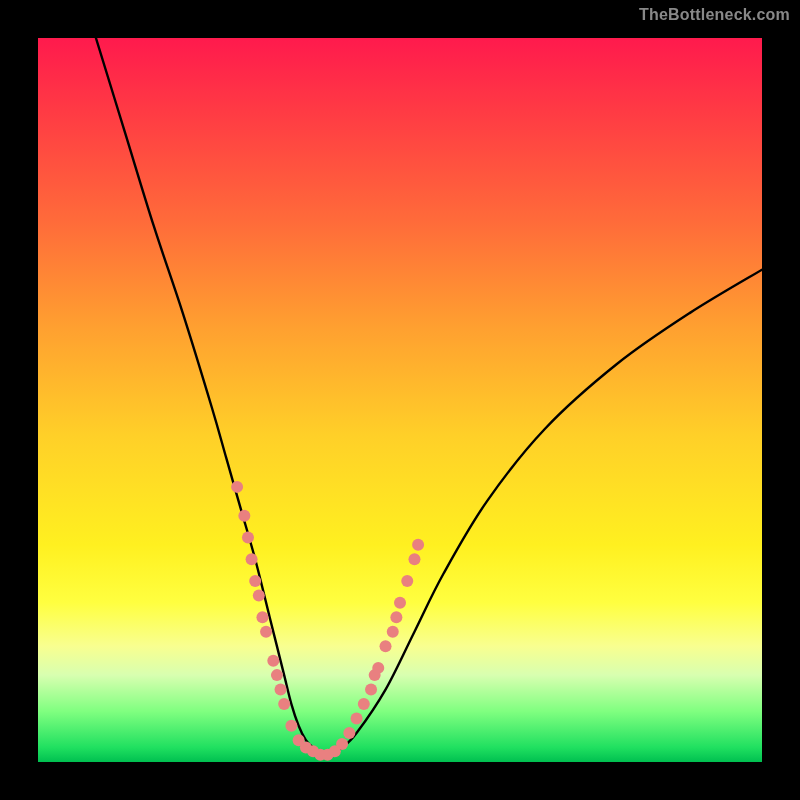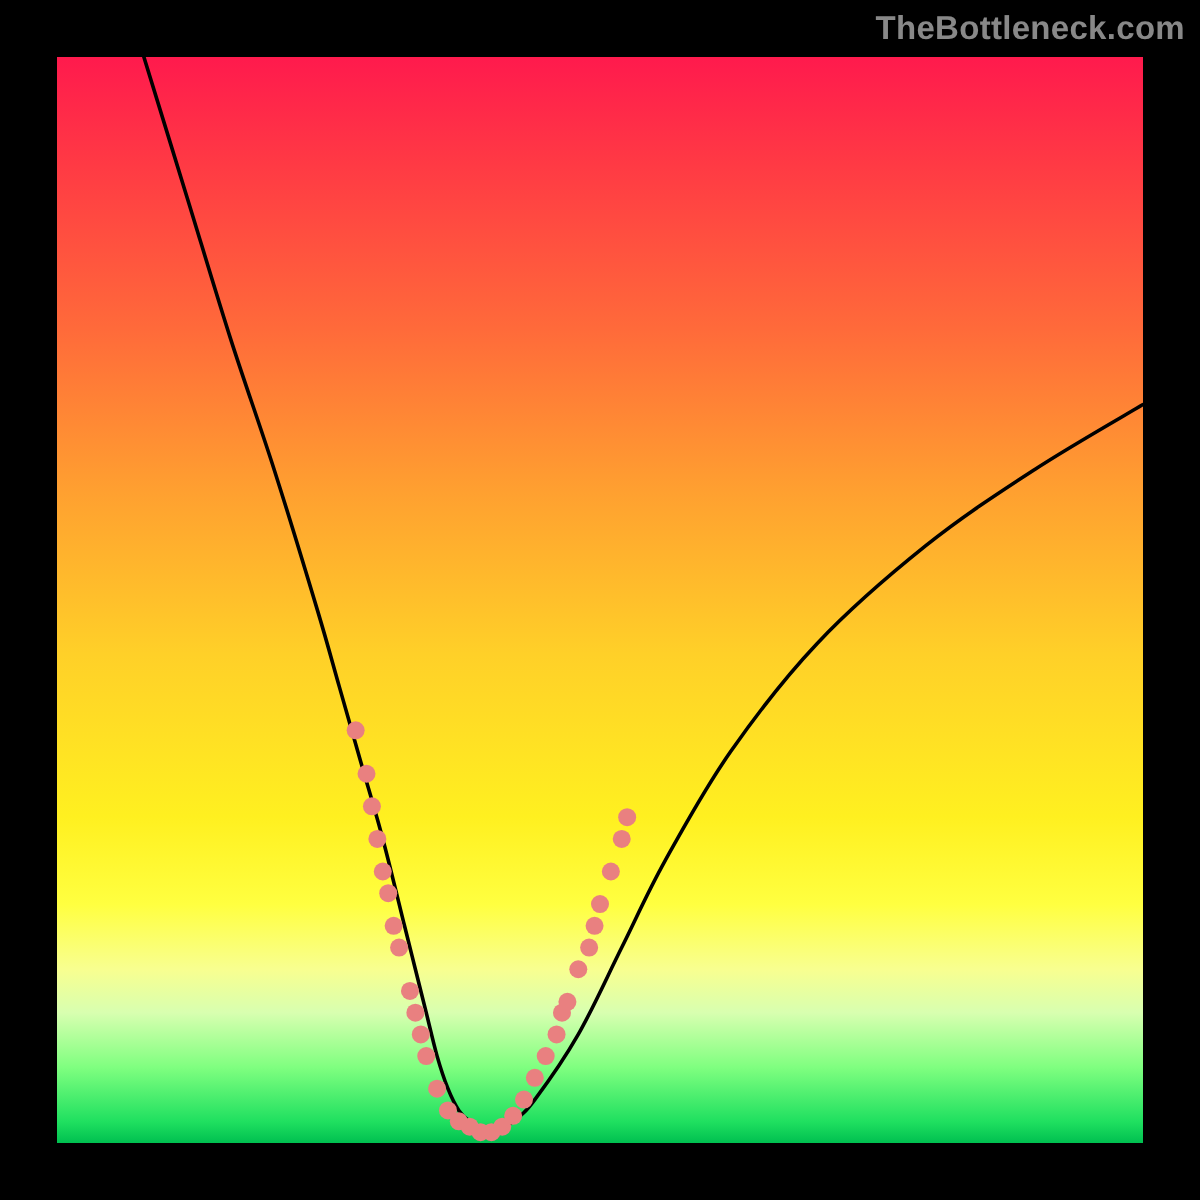--- a/index.html
+++ b/index.html
@@ -39,21 +39,21 @@
       #80ff80 93%,
       #20e060 98%,
       #00c050 100%
     );
   }
   .watermark {
     position: absolute;
     top: 6px;
     right: 10px;
     color: #888;
-    font-size: 22px;
+    font-size: 16px;
     font-weight: 600;
     letter-spacing: 0.2px;
     user-select: none;
   }
   svg.curve {
     position: absolute;
     left: 0;
     top: 0;
     width: 724px;
     height: 724px;

